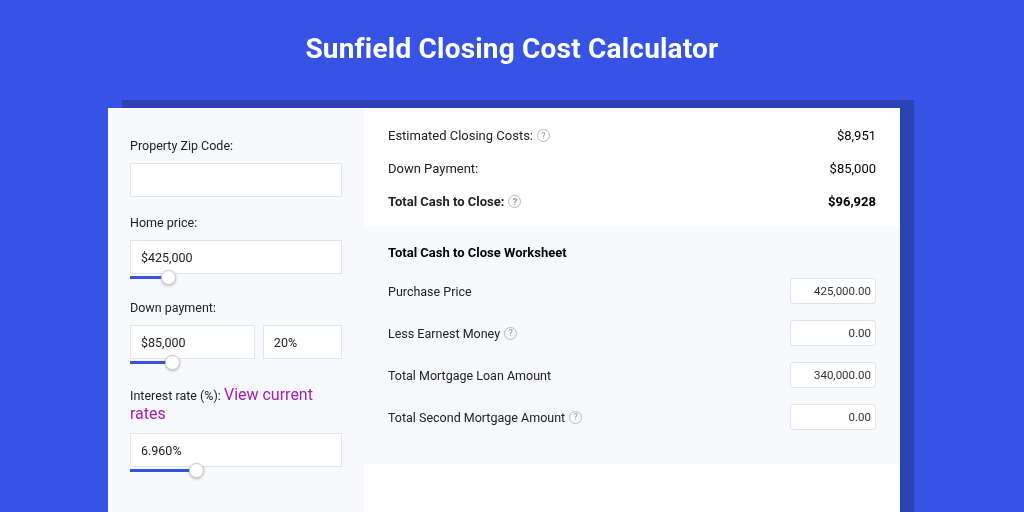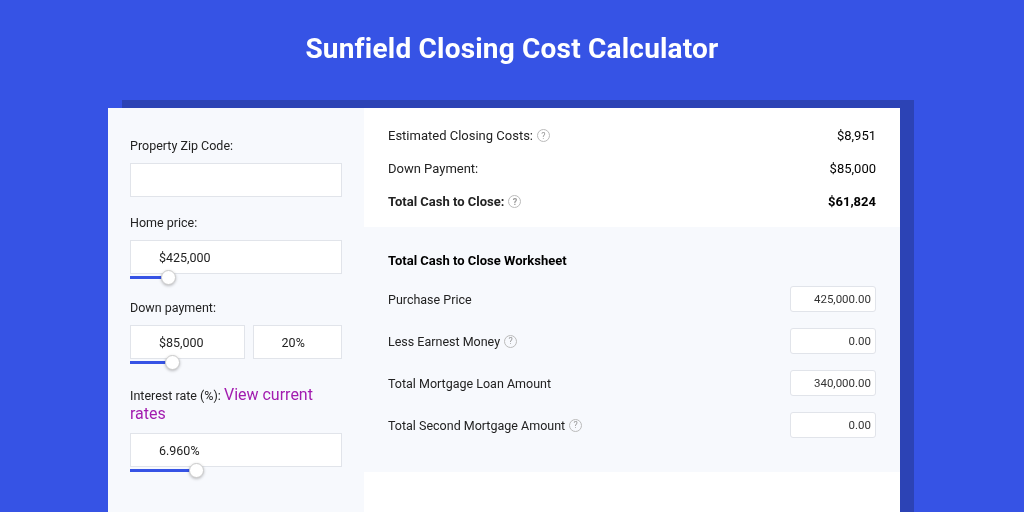--- a/index.html
+++ b/index.html
@@ -4,39 +4,39 @@
 <style>
   * { box-sizing: border-box; margin: 0; padding: 0; }
   html, body { width: 1024px; height: 512px; overflow: hidden; font-family: -apple-system, BlinkMacSystemFont, "Segoe UI", Roboto, Arial, sans-serif; }
   body { background: #3653e5; }
   .page-title { color: #fff; text-align: center; font-size: 28px; font-weight: 700; padding: 32px 0 24px 0; letter-spacing: 0.2px; }
   .card-shadow { position: absolute; left: 122px; top: 100px; width: 792px; height: 500px; background: #2c43b5; }
   .card { position: absolute; left: 108px; top: 108px; width: 792px; height: 500px; background: #fff; display: flex; }
   .left-col { width: 256px; background: #f7f9fd; padding: 30px 22px; }
   .right-col { flex: 1; padding: 20px 24px 20px 24px; }
   .field-label { font-size: 12.5px; color: #222; margin-bottom: 10px; font-weight: 400; }
-  .field-box { background: #fff; border: 1px solid #e1e4ea; height: 34px; width: 100%; margin-bottom: 4px; display: flex; align-items: center; padding: 0 28px; font-size: 12.5px; color: #222; }
+  .field-box { background: #fff; border: 1px solid #e1e4ea; height: 34px; width: 100%; margin-bottom: 4px; display: flex; align-items: center; padding: 0 10px; font-size: 12.5px; color: #222; }
   .field-group { margin-bottom: 18px; }
   .slider { position: relative; height: 6px; margin-top: -2px; margin-bottom: 2px; }
   .slider-track { position: absolute; top: 0; left: 0; height: 3px; background: #3653e5; }
   .slider-thumb { position: absolute; top: -6px; width: 15px; height: 15px; border-radius: 50%; background: #fff; border: 1px solid #ccc; box-shadow: 0 1px 3px rgba(0,0,0,0.25); }
   .two-inputs { display: flex; gap: 8px; }
   .two-inputs .field-box:first-child { flex: 1.8; }
   .two-inputs .field-box:last-child { flex: 1; }
   .link { color: #a21caf; font-size: 16px; }
   .section-title { font-size: 13px; font-weight: 700; color: #000; margin-bottom: 16px; }
   .summary-row { display: flex; justify-content: space-between; align-items: center; margin-bottom: 18px; font-size: 13px; }
   .summary-label { color: #222; display: flex; align-items: center; gap: 4px; }
   .summary-value { color: #000; font-weight: 400; }
   .summary-row.total .summary-label { font-weight: 700; }
   .summary-row.total .summary-value { font-weight: 700; }
   .help-icon { display: inline-flex; width: 13px; height: 13px; border: 1px solid #bbb; border-radius: 50%; align-items: center; justify-content: center; font-size: 9px; color: #999; }
   .help-icon::before { content: "?"; }
   .worksheet { background: #f7f9fd; margin: 6px -24px 0 -24px; padding: 18px 24px; }
-  .worksheet .section-title { margin-bottom: 18px; margin-top: 8px; }
+  .worksheet .section-title { margin-bottom: 18px; }
   .ws-row { display: flex; justify-content: space-between; align-items: center; margin-bottom: 16px; font-size: 12.5px; }
   .ws-label { color: #222; display: flex; align-items: center; gap: 4px; }
   .ws-value { background: #fff; border: 1px solid #e1e4ea; border-radius: 3px; padding: 5px 4px; font-size: 11.5px; color: #333; text-align: right; min-width: 86px; }
 </style>
 </head>
 <body>
 
 <div class="page-title">Sunfield Closing Cost Calculator</div>
 <div class="card-shadow"></div>
 
@@ -98,21 +98,21 @@
       </span>
       <span class="summary-value">$85,000</span>
     </div>
 
 
     <div class="summary-row total">
       <span class="summary-label">
         <span>Total Cash to Close:</span>
         <span class="help-icon"></span>
       </span>
-      <span class="summary-value">$61,824</span>
+      <span class="summary-value">$96,928</span>
     </div>
 
     <div class="worksheet">
       <div class="section-title">Total Cash to Close Worksheet</div>
 
       <div class="ws-row">
         <span class="ws-label">
           <span>Purchase Price</span>
         </span>
         <span class="ws-value">425,000.00</span>

